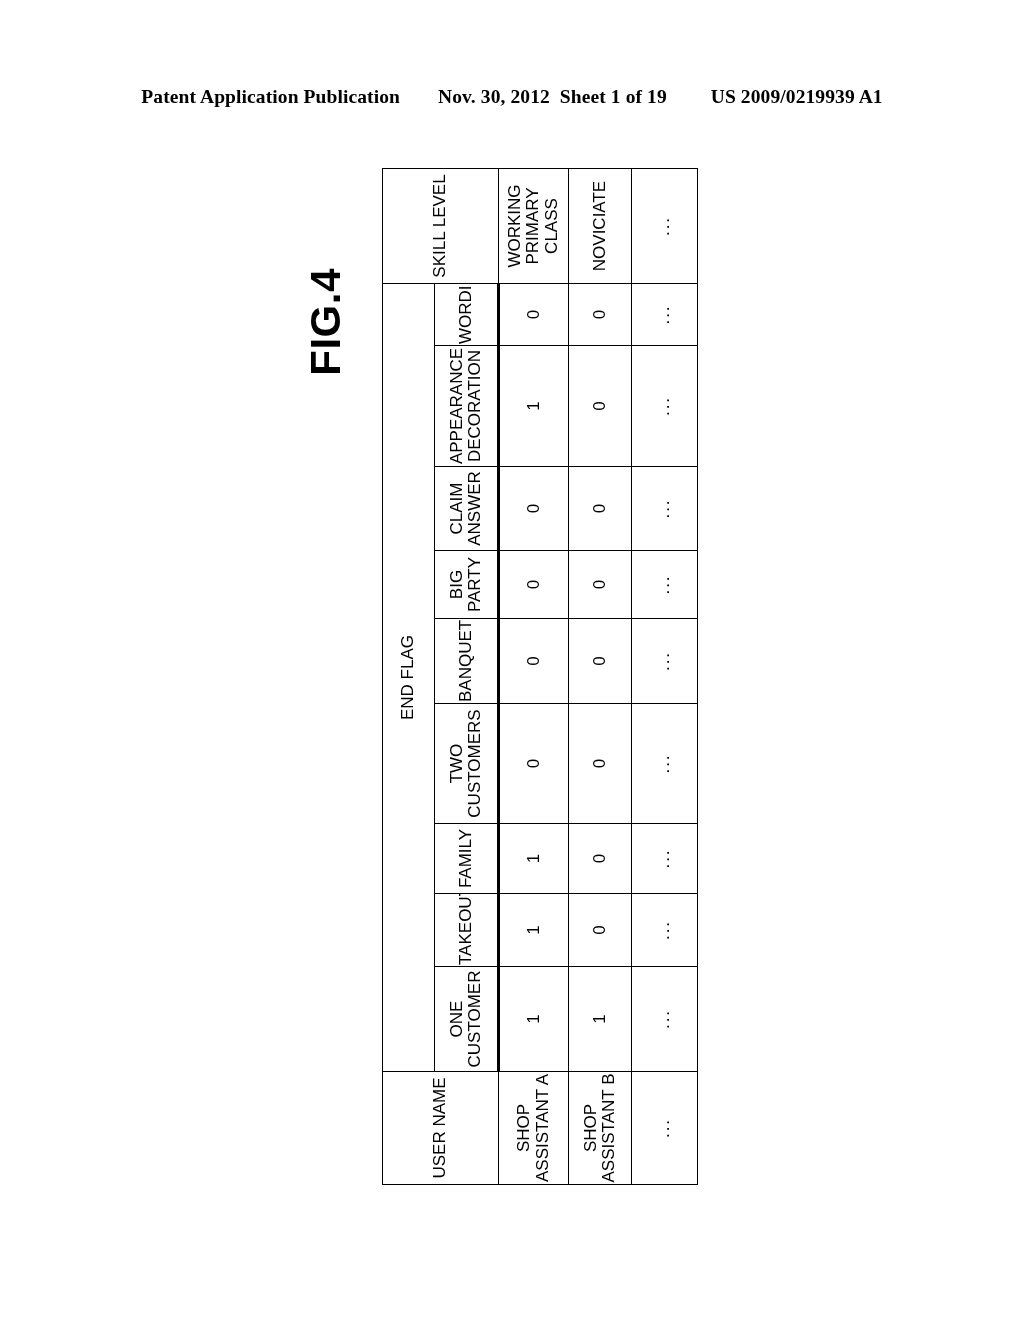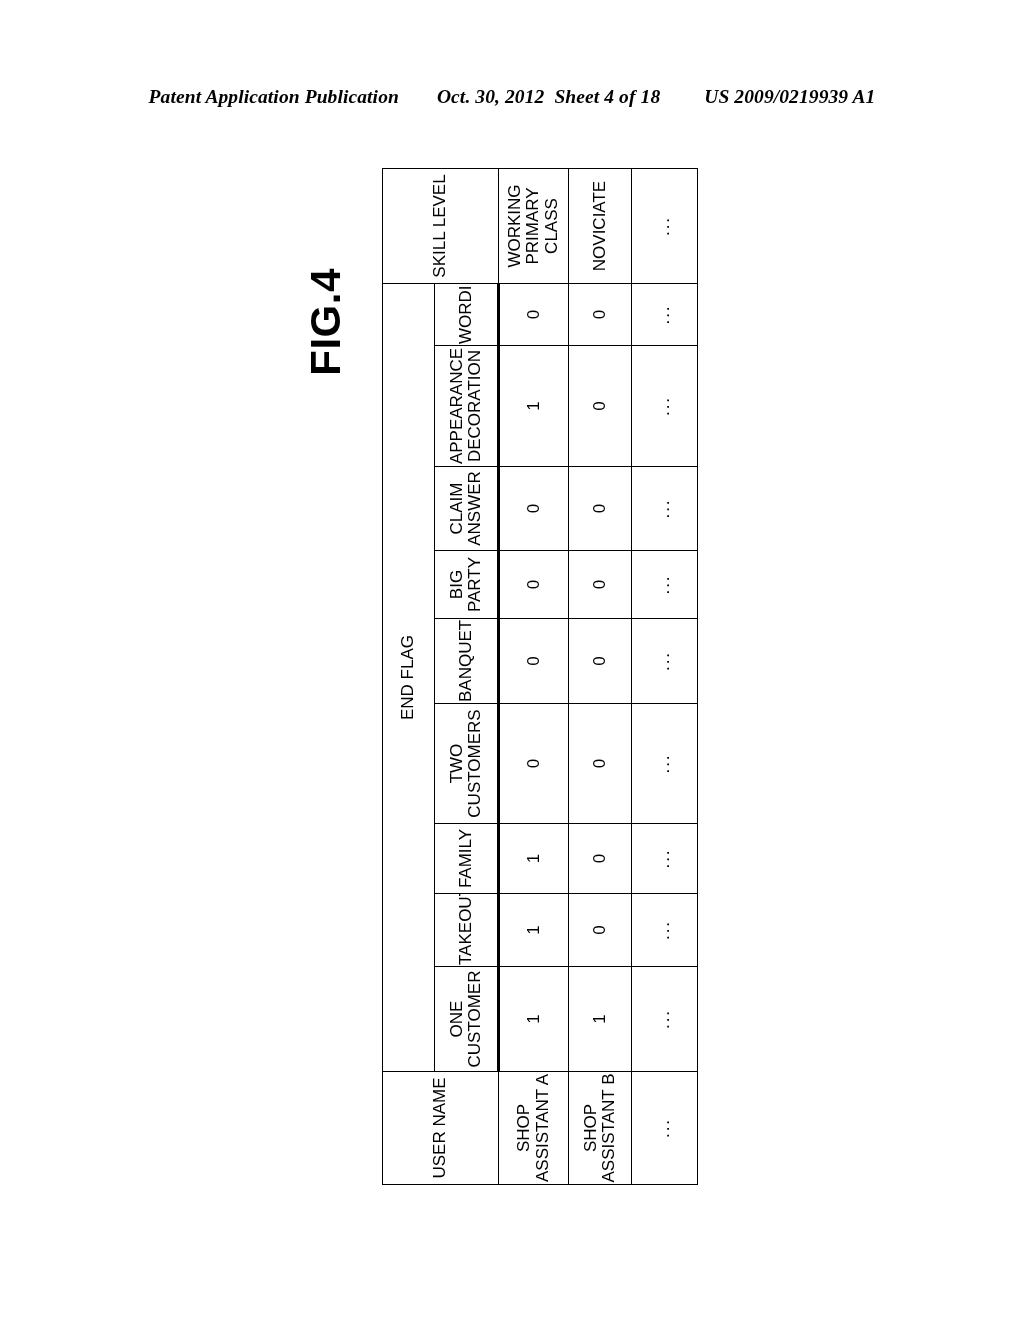--- a/index.html
+++ b/index.html
@@ -22,21 +22,21 @@
     top: 86px;
     left: 0;
     width: 1024px;
     text-align: center;
     font-family: "Liberation Serif", serif;
     font-weight: bold;
     font-size: 19.5px;
     letter-spacing: 0.1px;
     white-space: nowrap;
   }
-  #patent-header .seg { display: inline-block; vertical-align: baseline; font-style: italic; }
+  #patent-header .seg { display: inline-block; vertical-align: baseline; }
   #patent-header .gap1 { display: inline-block; width: 38px; }
   #patent-header .gap2 { display: inline-block; width: 10px; }
   #patent-header .gap3 { display: inline-block; width: 44px; }
 
   
   #figure-label {
     position: absolute;
     left: 256px;
     top: 252px;
     width: 140px;
@@ -112,21 +112,21 @@
   tr.header-group td { height: 51px; }
   tr.header-sub   td { height: 62px; }
   tr.data-a  td { height: 68px; }
   tr.data-b  td { height: 62px; }
   tr.data-el td { height: 65px; }
 </style>
 </head>
 <body>
 
 <div id="patent-header">
-  <span class="seg">Patent Application Publication</span><span class="gap1"></span><span class="seg">Oct. 30, 2012</span><span class="gap2"></span><span class="seg">Sheet 4 of 18</span><span class="gap3"></span><span class="seg">US 2009/0219939 A1</span>
+  <span class="seg">Patent Application Publication</span><span class="gap1"></span><span class="seg">Nov. 30, 2012</span><span class="gap2"></span><span class="seg">Sheet 1 of 19</span><span class="gap3"></span><span class="seg">US 2009/0219939 A1</span>
 </div>
 
 <div id="figure-label">FIG.4</div>
 
 <div id="table-rotor">
   <div id="table-inner">
     <table class="fig-table">
       <colgroup>
         <col class="c-user">
           <col class="c-one">

